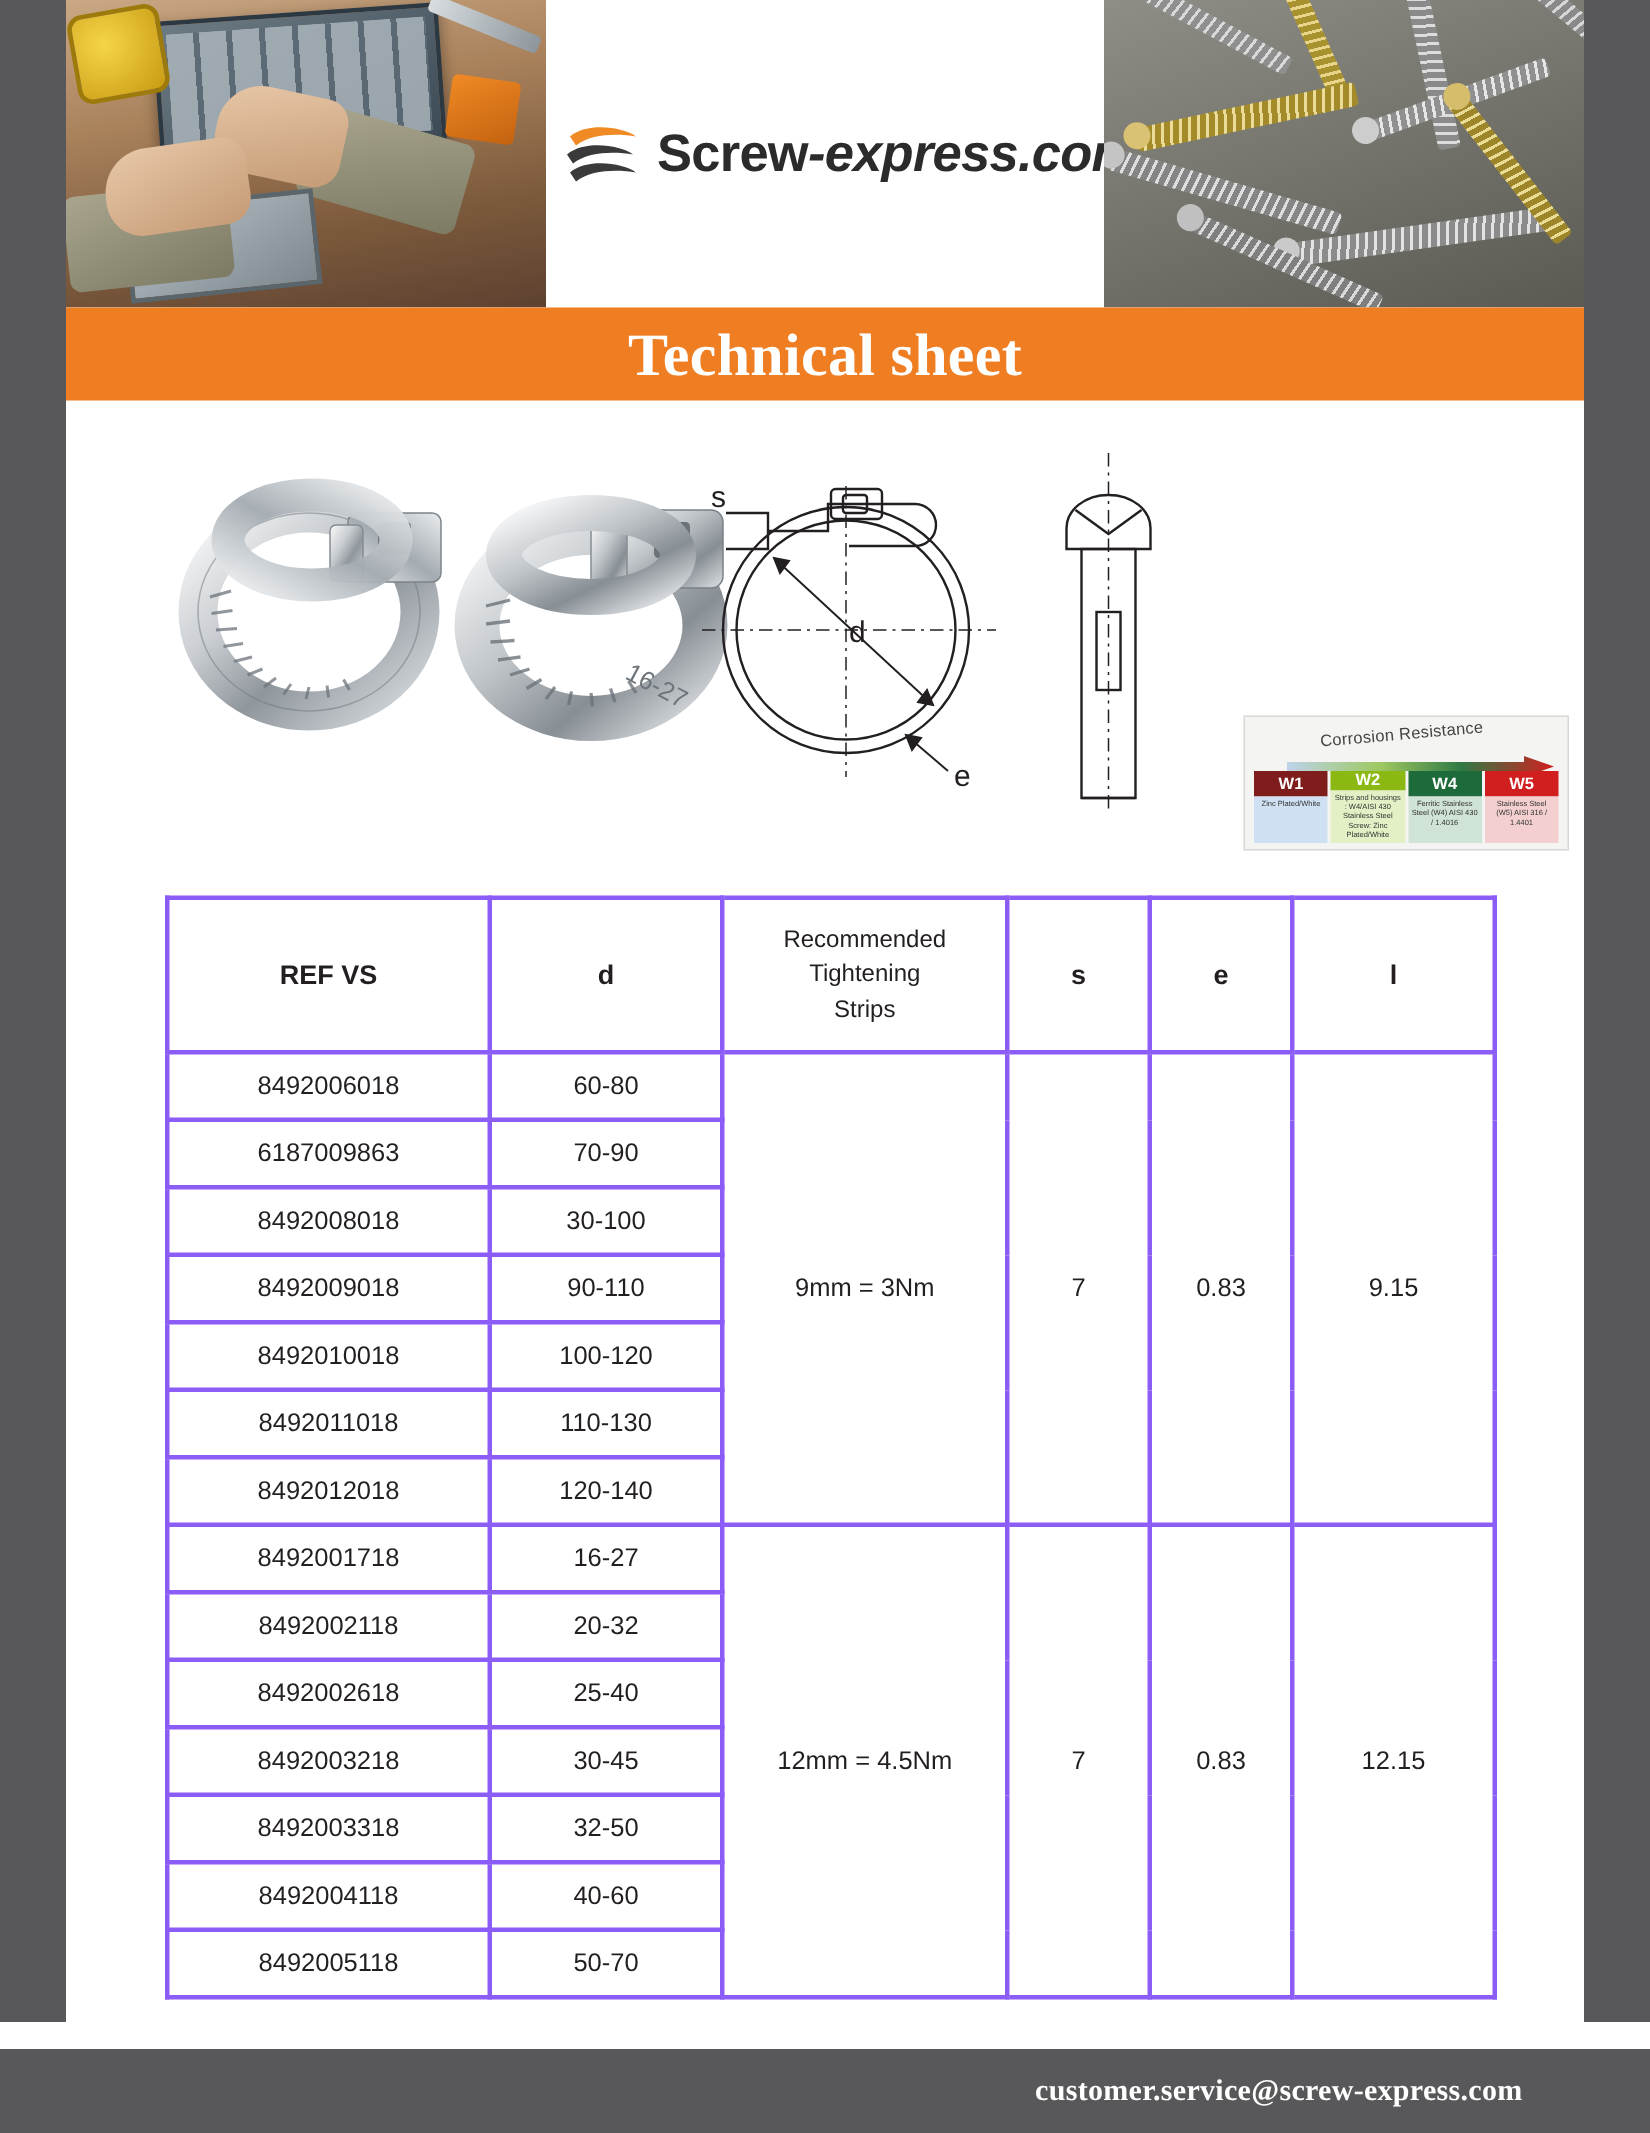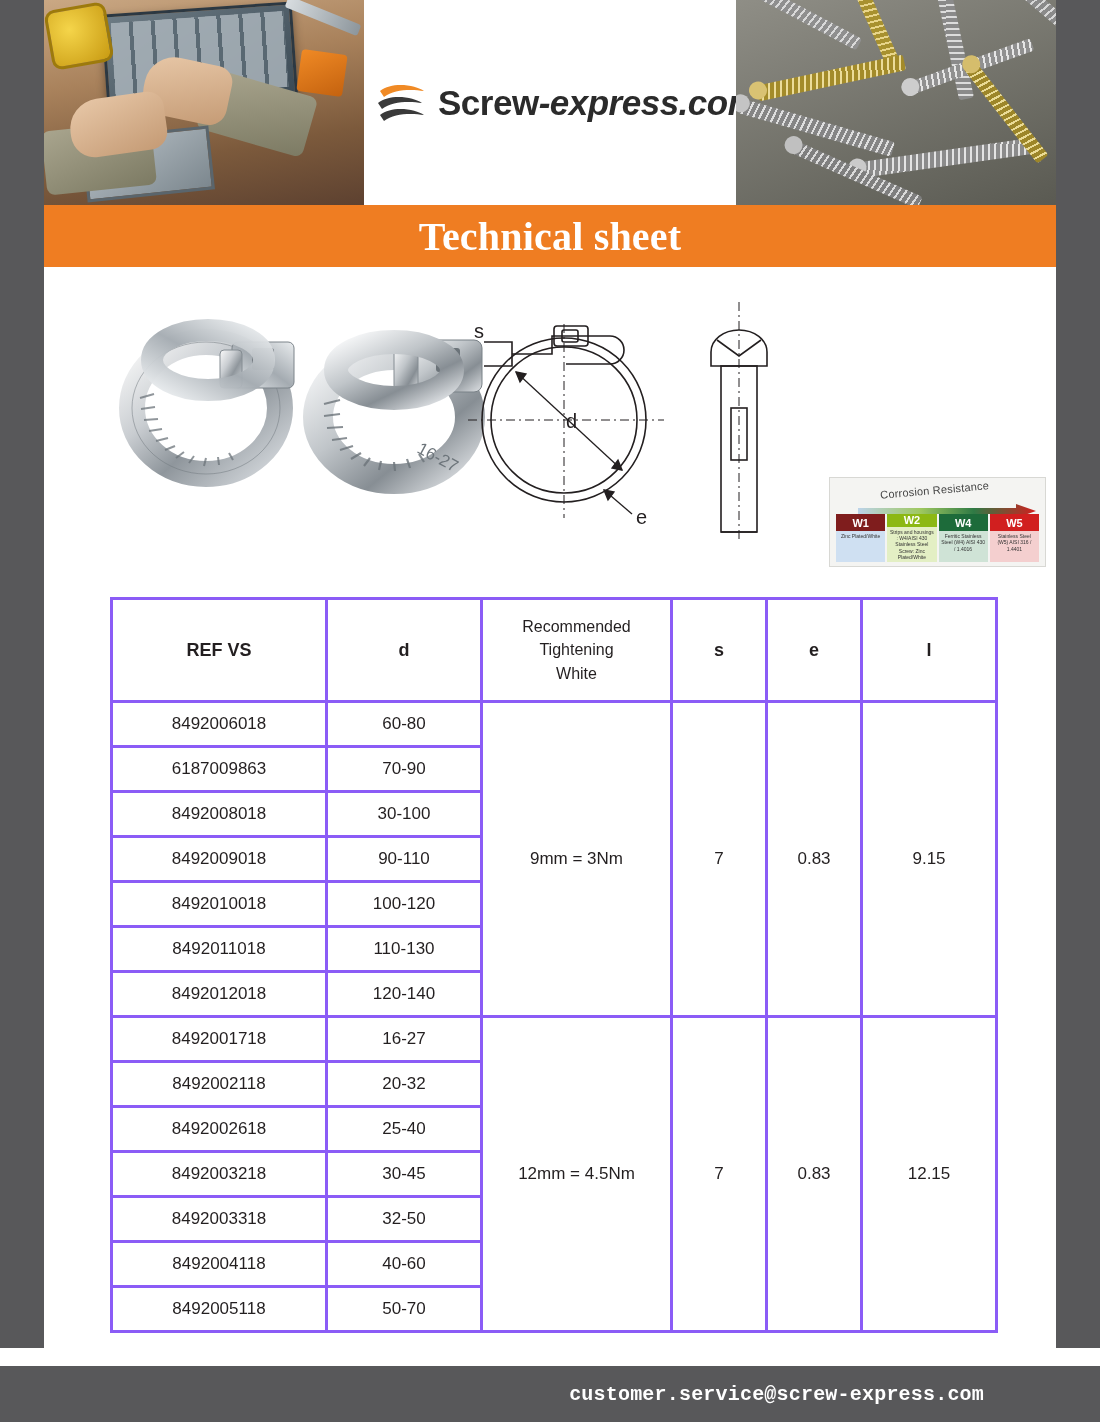--- a/index.html
+++ b/index.html
@@ -284,24 +284,24 @@
     bottom: 0;
     width: 1100px;
     height: 56px;
     background: #58585a;
     display: flex;
     align-items: center;
     justify-content: flex-end;
   }
   .footer-email {
     color: #ffffff;
-    font-family: Liberation Mono, monospace;
+    font-family: Liberation Serif, serif;
     font-weight: bold;
     font-size: 20px;
-    margin-right: 116px;
+    margin-right: 85px;
     letter-spacing: .2px;
   }
   .footer-gap {
     position: absolute;
     left: 0; bottom: 56px;
     width: 1100px; height: 18px;
     background: #ffffff;
   }
 </style>
 </head>
@@ -542,21 +542,21 @@
           <col class="c-e">
           <col class="c-l">
       </colgroup>
       <thead>
         <tr>
           <th>REF VS</th>
           <th>d</th>
           <th class="torque-head">
             <div>Recommended</div>
             <div>Tightening</div>
-            <div>White</div>
+            <div>Strips</div>
           </th>
           <th>s</th>
           <th>e</th>
           <th>l</th>
         </tr>
       </thead>
       <tbody>
 
         <tr>
           <td>8492006018</td>

